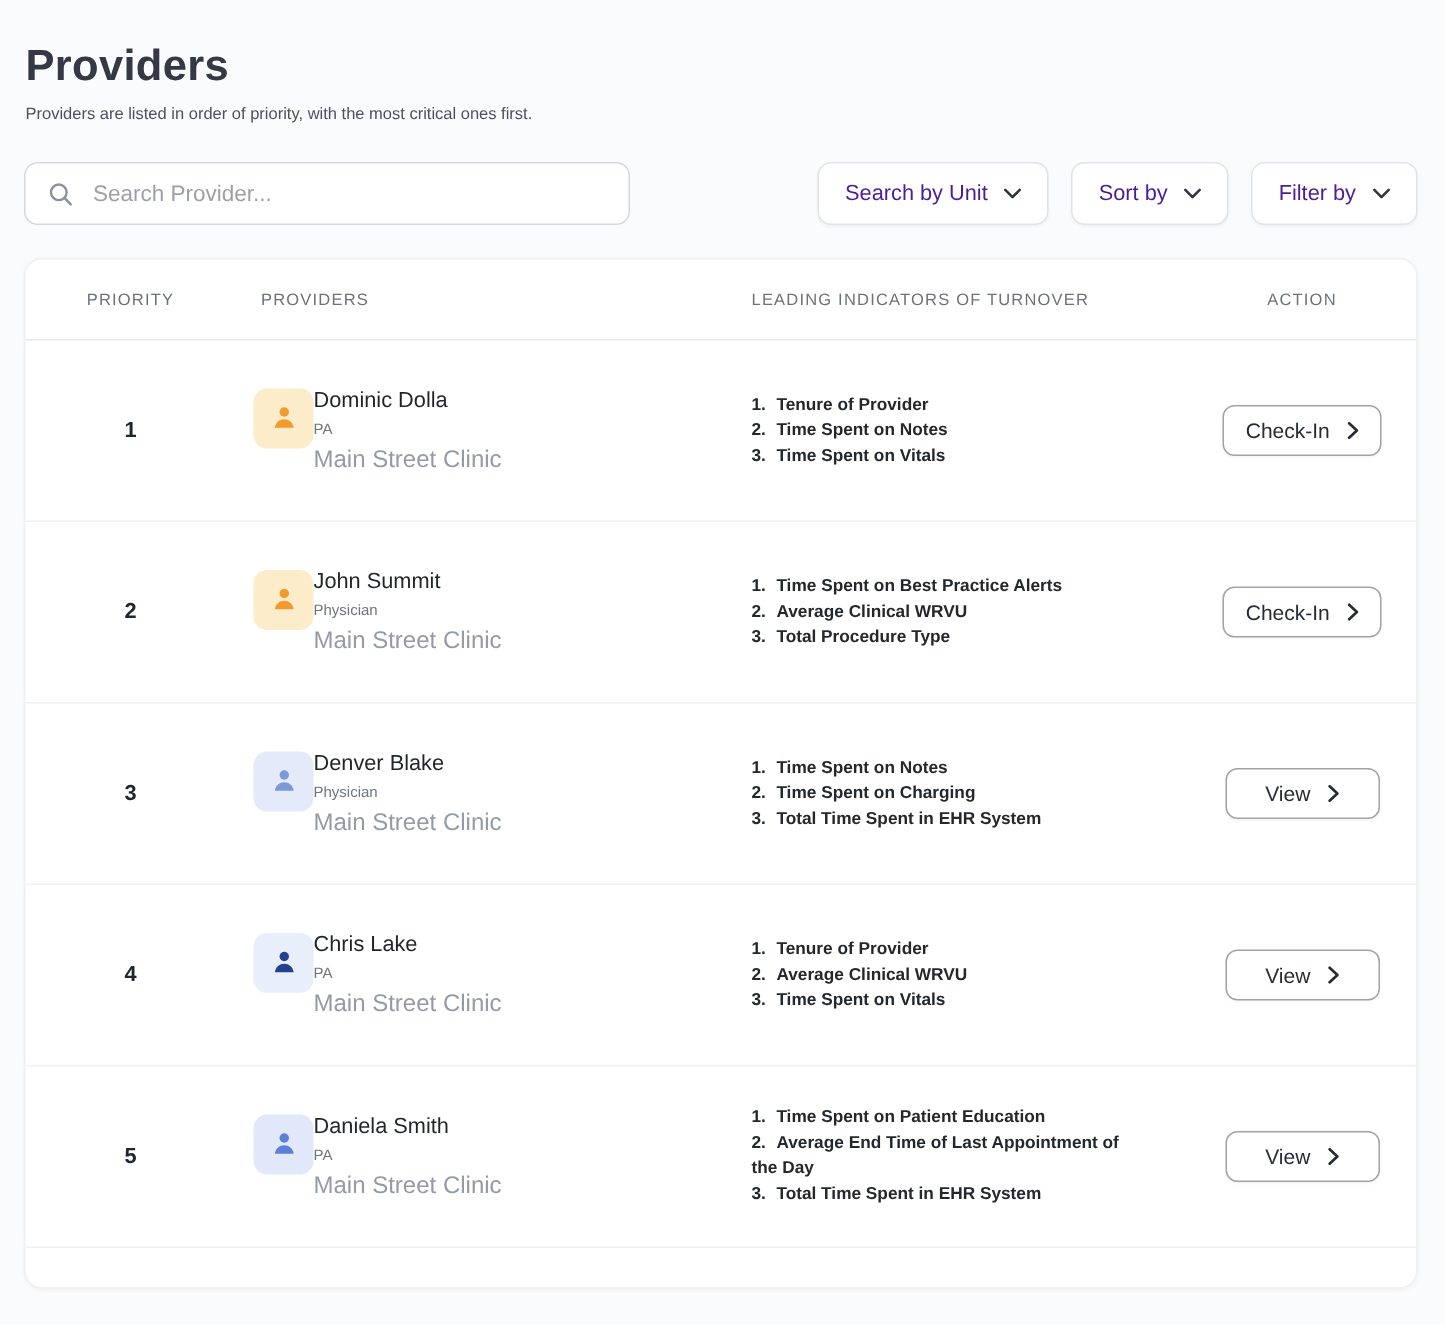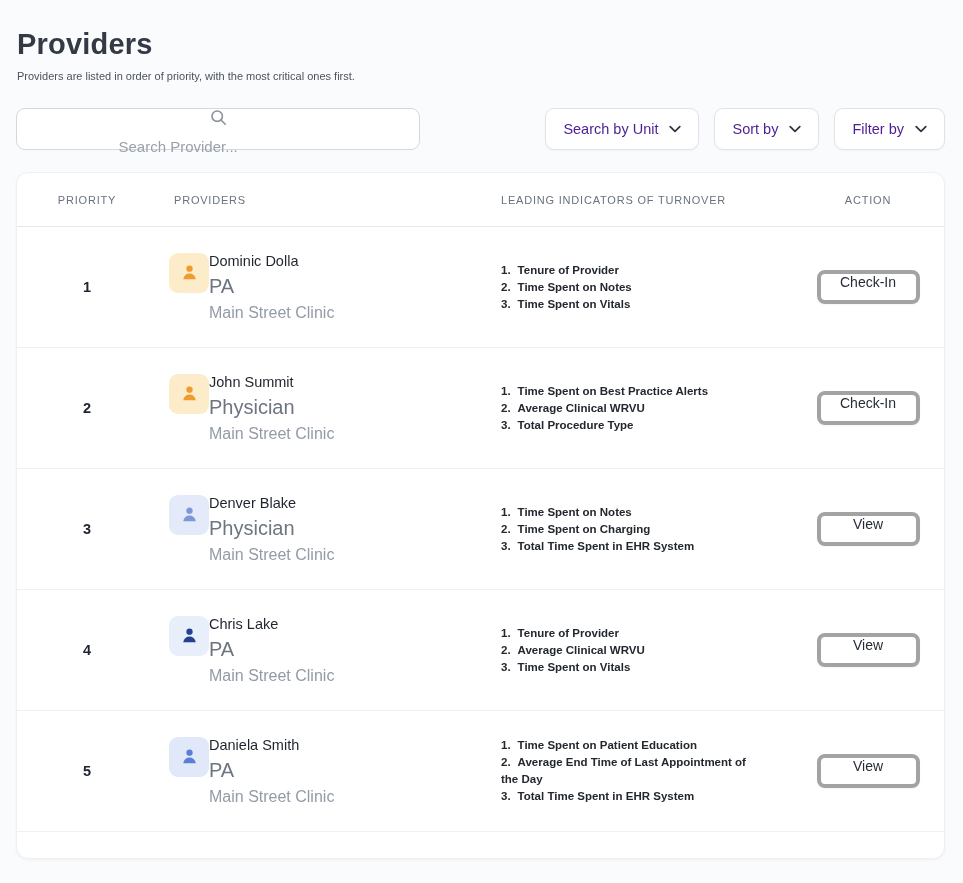--- a/index.html
+++ b/index.html
@@ -18,21 +18,21 @@
   .page-subtitle {
     margin: 9px 0 0 0; font-size: 11px; color: #4b525c;
   }
   .toolbar {
     margin: 26px 18px 0 16px;
     display: flex; justify-content: space-between; align-items: center;
   }
   .search-box {
     width: 404px; height: 42px;
     border: 1px solid #d5d9de; border-radius: 9px; background: #fff;
-    display: flex; align-items: center; padding: 0 15px; gap: 11px; flex-direction: column;
+    display: flex; align-items: center; padding: 0 15px; gap: 11px;
   }
   .search-box svg { flex: 0 0 auto; }
   .search-input {
     border: none; outline: none; flex: 1; font-size: 15px;
     font-family: "Liberation Sans", sans-serif; color: #333a45; background: transparent;
   }
   .search-input::placeholder { color: #9aa1ab; }
   .dropdown-group { display: flex; gap: 15px; }
   .dropdown-btn {
     height: 42px; padding: 0 17px;
@@ -69,37 +69,36 @@
     border-bottom: 1px solid #f0f1f4;
   }
   .cell-priority { text-align: center; font-size: 14.5px; font-weight: 600; color: #202631; }
   .cell-provider { display: flex; align-items: flex-start; padding-left: 12px; }
   .avatar {
     width: 40px; height: 40px; border-radius: 9px; flex: 0 0 auto;
     display: flex; align-items: center; justify-content: center;
   }
   .avatar svg { width: 21px; height: 21px; }
   .p-name { font-size: 14.5px; color: #1f242d; font-weight: 500; margin-bottom: 6px; }
-  .p-role { font-size: 20px; color: #6d7580; margin-bottom: 6px; }
+  .p-role { font-size: 10px; color: #6d7580; margin-bottom: 6px; }
   .p-clinic { font-size: 16px; color: #939ba7; }
   .cell-indicators { padding-right: 34px; }
   .ind-line {
     font-size: 11.5px; font-weight: 700; color: #23282f; line-height: 17px;
   }
   .ind-num { margin-right: 7px; }
   .cell-action { display: flex; justify-content: center; }
   .action-btn {
     min-width: 103px; height: 34px; padding: 0 14px;
-    background: #fff; border: 4px solid #a3a3a3; border-radius: 8px;
+    background: #fff; border: 1px solid #a3a3a3; border-radius: 8px;
     display: flex; align-items: center; justify-content: center; gap: 11px;
     font-size: 14px; color: #262c35; font-weight: 500;
     font-family: "Liberation Sans", sans-serif;
     box-shadow: 0 1px 2px rgba(20,30,50,.04);
     cursor: pointer;
-    flex-direction: column;
   }
   .table-footer { height: 26px; }
 </style>
 </head>
 <body>
 
 <div class="page-header">
   <h1 class="page-title">Providers</h1>
   <p class="page-subtitle">Providers are listed in order of priority, with the most critical ones first.</p>
 </div>

